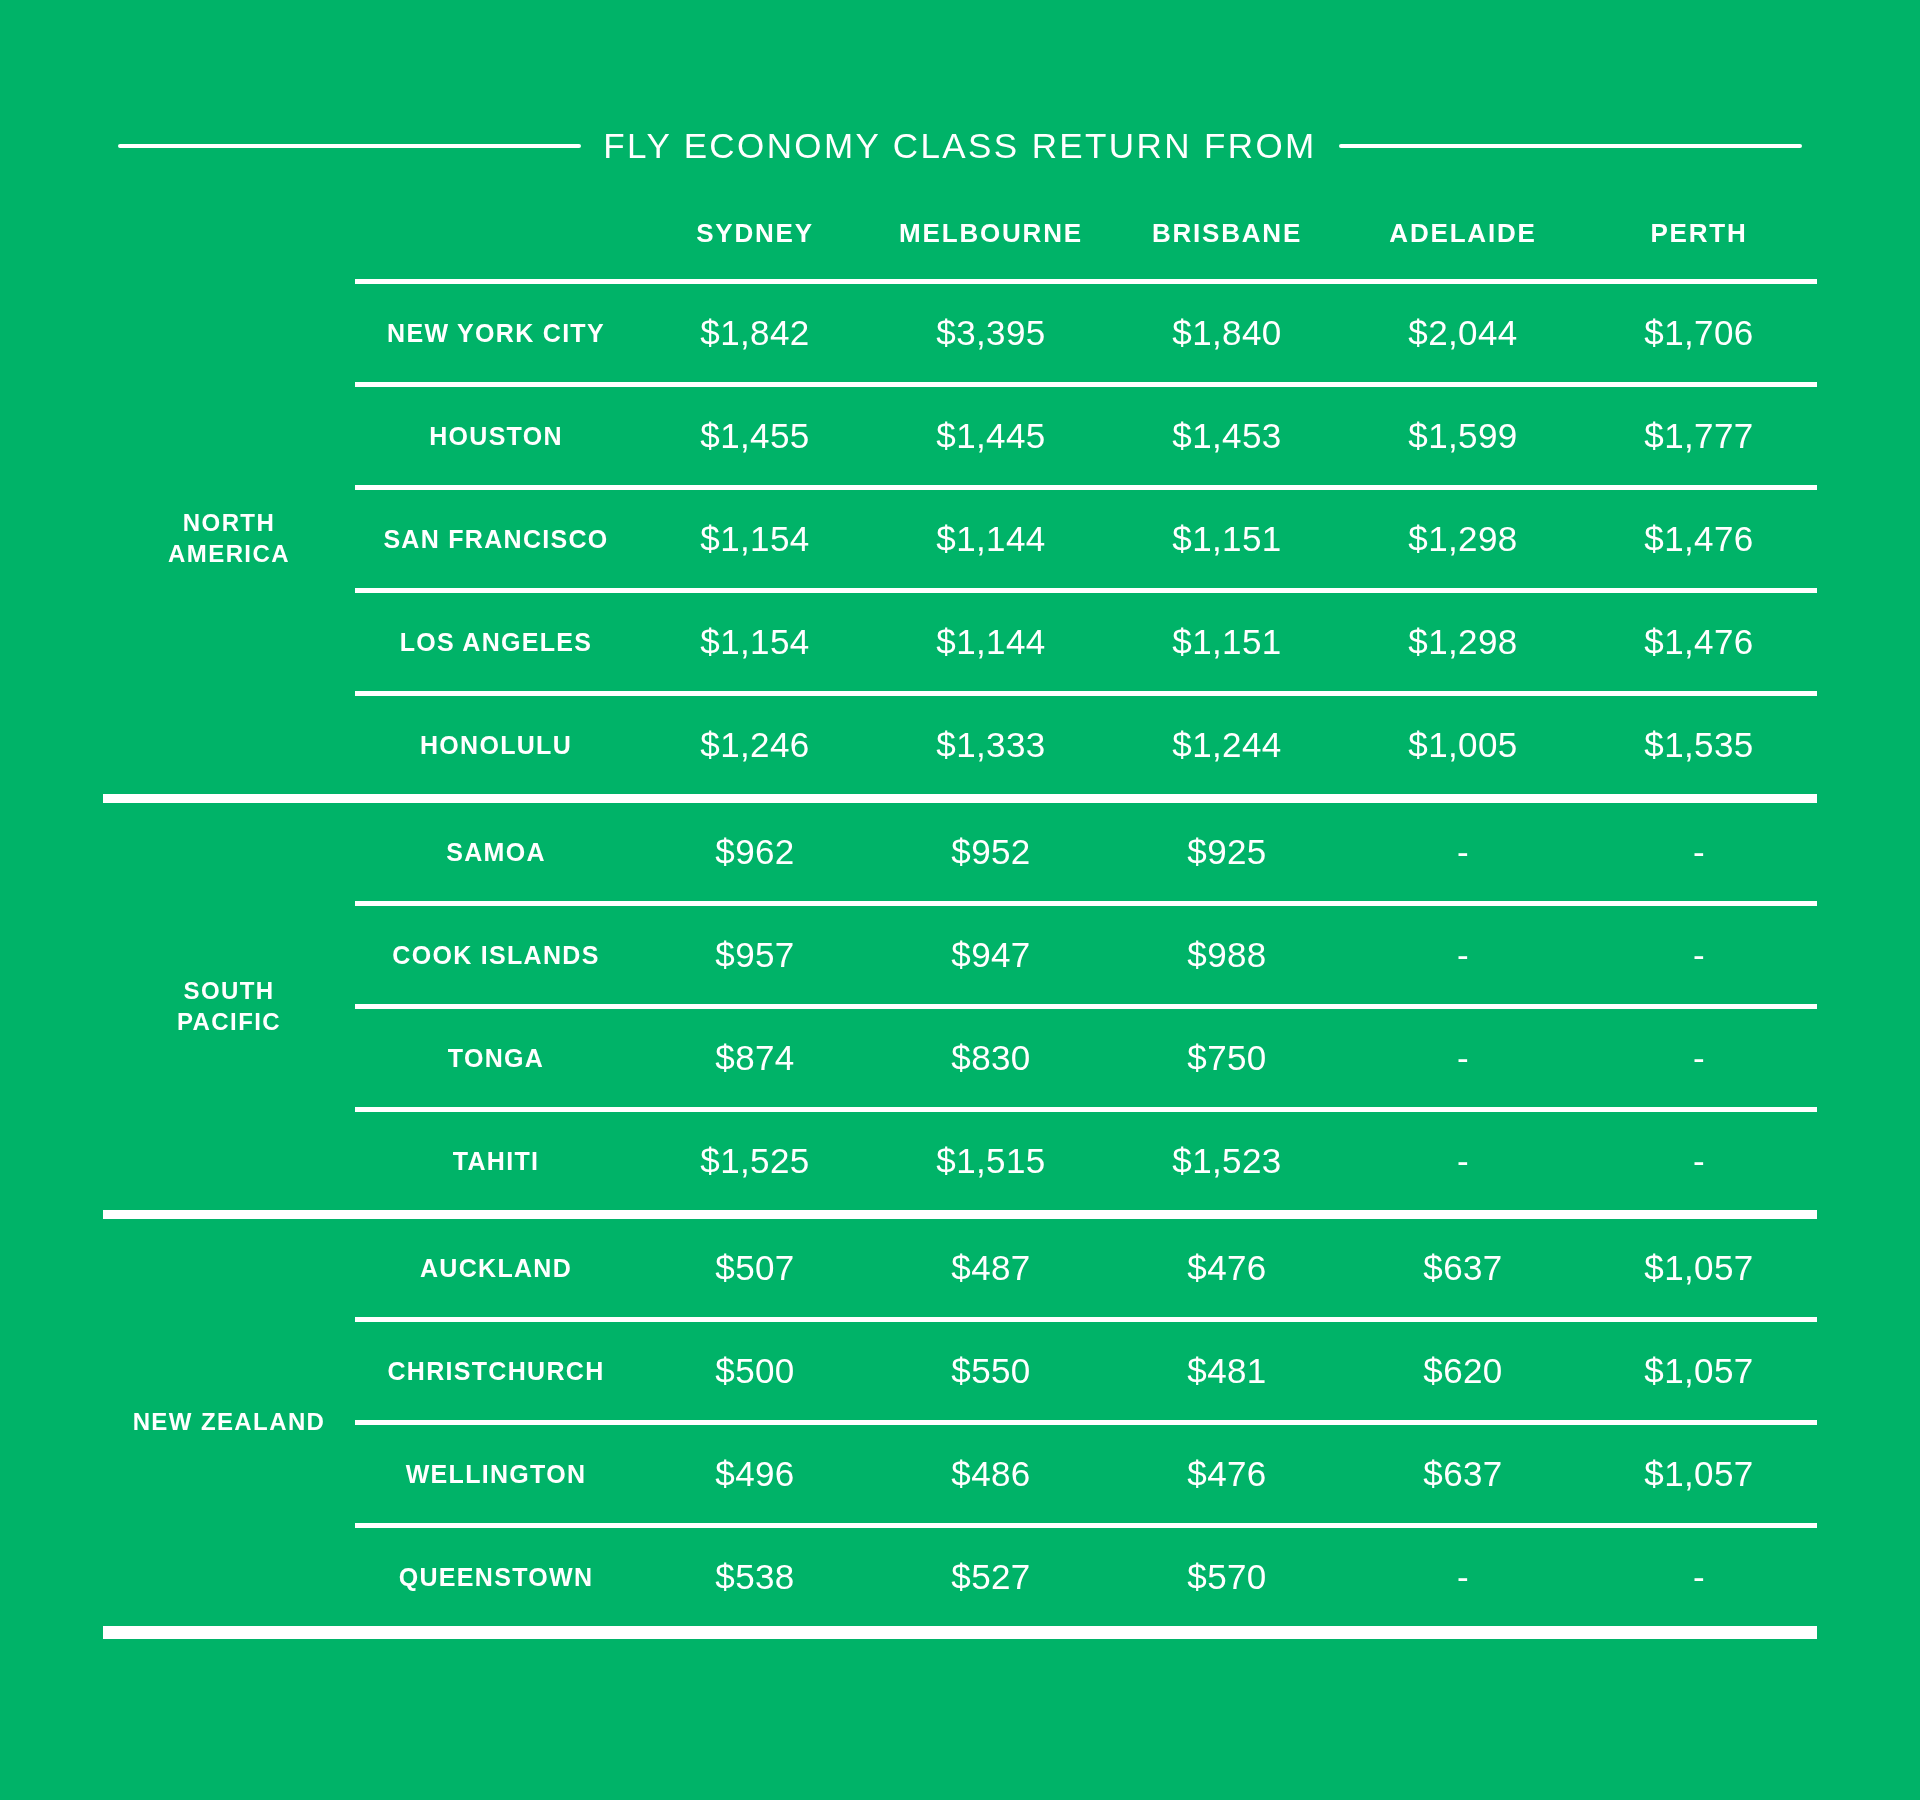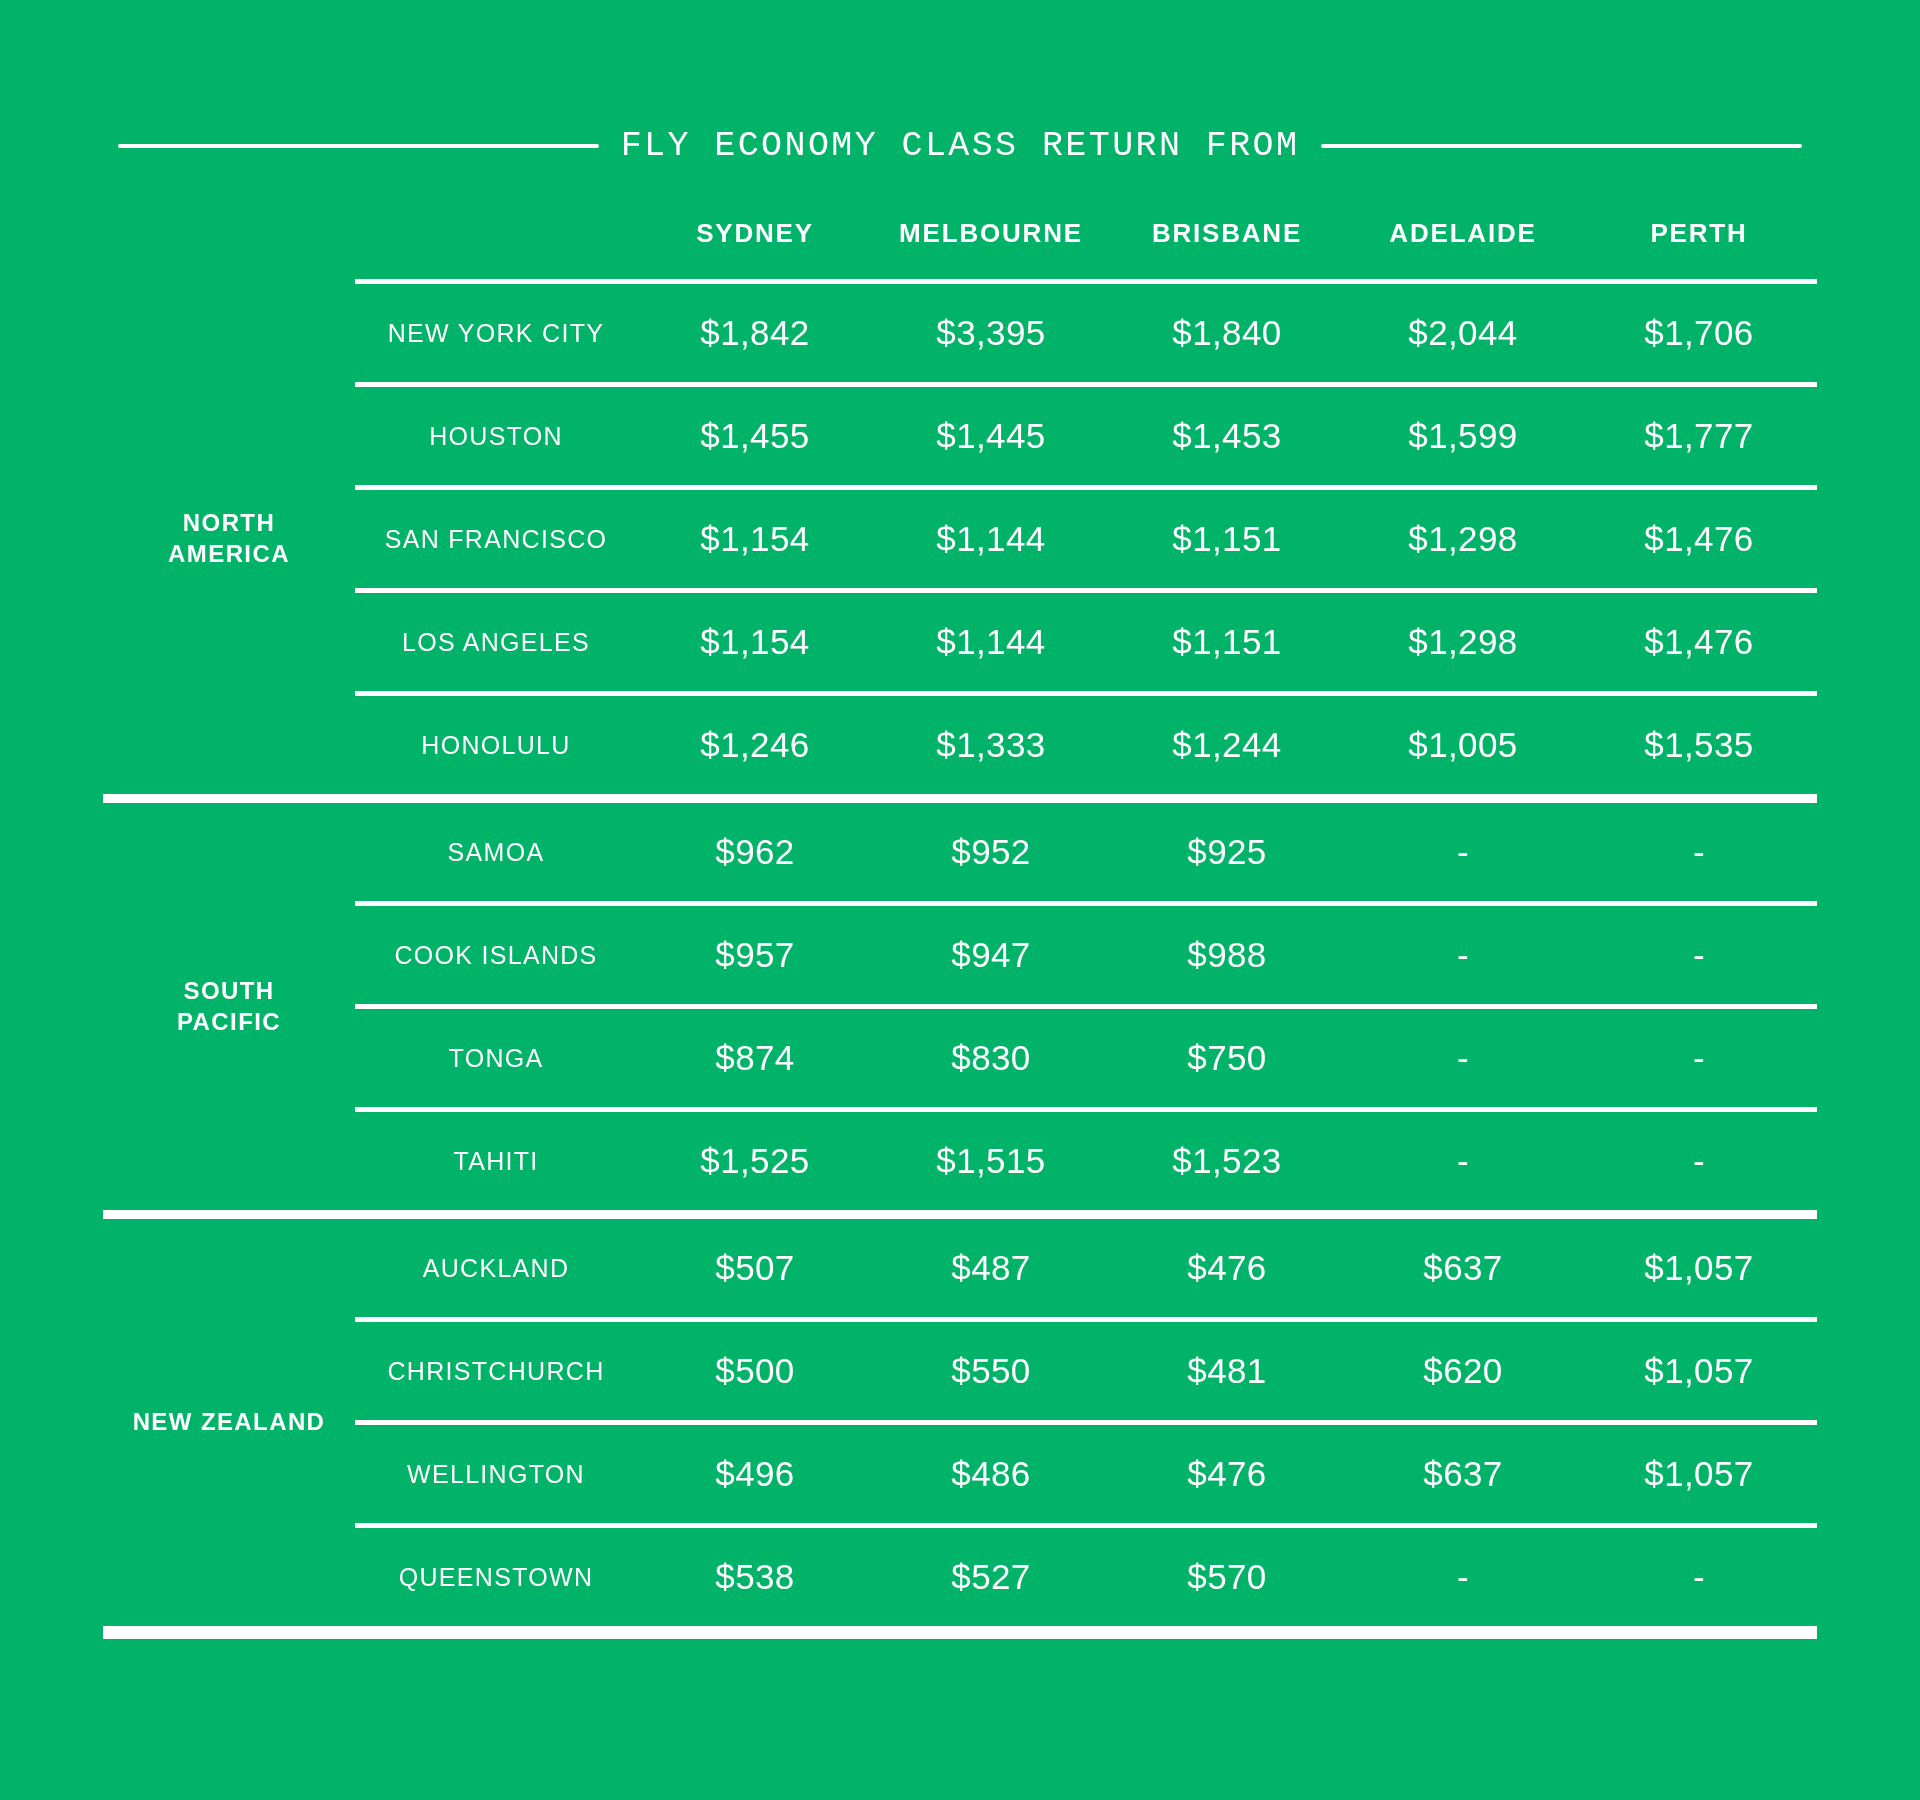--- a/index.html
+++ b/index.html
@@ -33,21 +33,20 @@
     text-transform: uppercase;
     white-space: nowrap;
   }
 
   .subtitle-row {
     margin-top: 52px;
     display: flex;
     align-items: center;
     justify-content: center;
     padding: 0 118px;
-    font-family: Liberation Mono, monospace;
   }
   .rule {
     height: 4px;
     background: #ffffff;
     flex: 1 1 auto;
     border-radius: 2px;
   }
   .subtitle-text {
     font-size: 35px;
     font-weight: 400;
@@ -95,21 +94,21 @@
   td.region-cell {
     font-size: 24px;
     font-weight: 700;
     letter-spacing: 1.4px;
     text-transform: uppercase;
     line-height: 1.28;
     text-align: center;
   }
   td.city-cell {
     font-size: 25px;
-    font-weight: 400;
+    font-weight: 700;
     letter-spacing: 1.3px;
     text-transform: uppercase;
   }
   td.price-cell {
     font-size: 35px;
     font-weight: 400;
     letter-spacing: 0.4px;
   }
   td.price-cell.empty {
     font-size: 35px;

